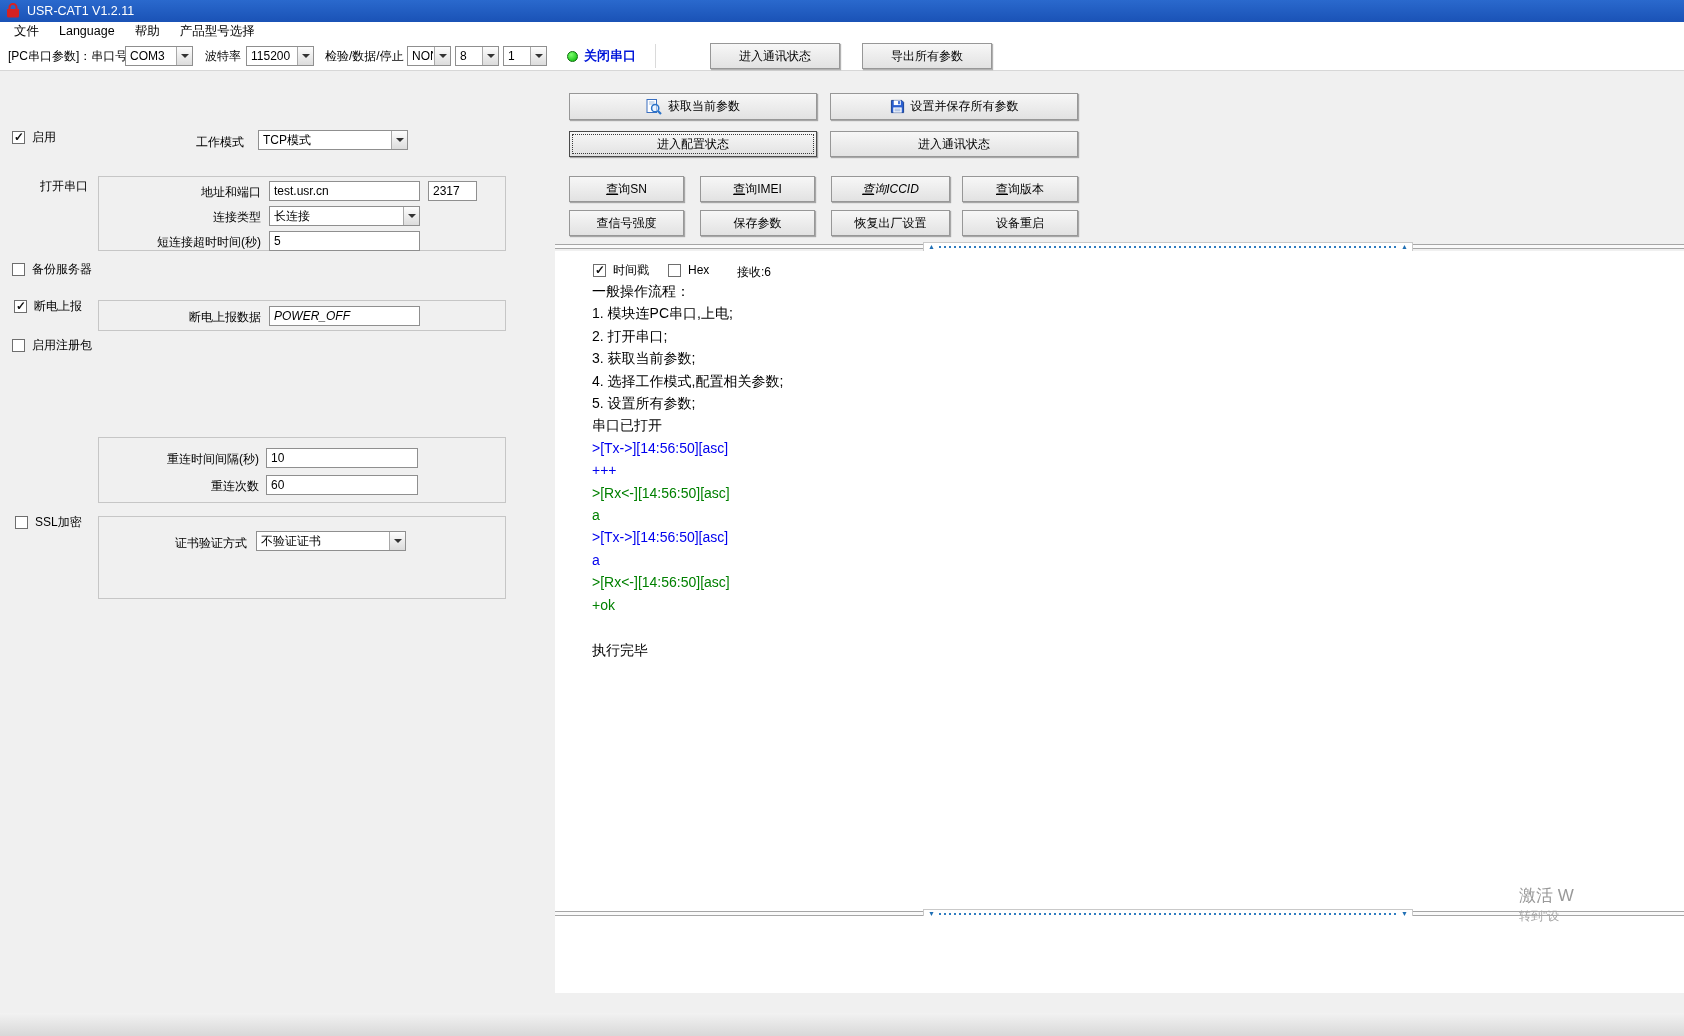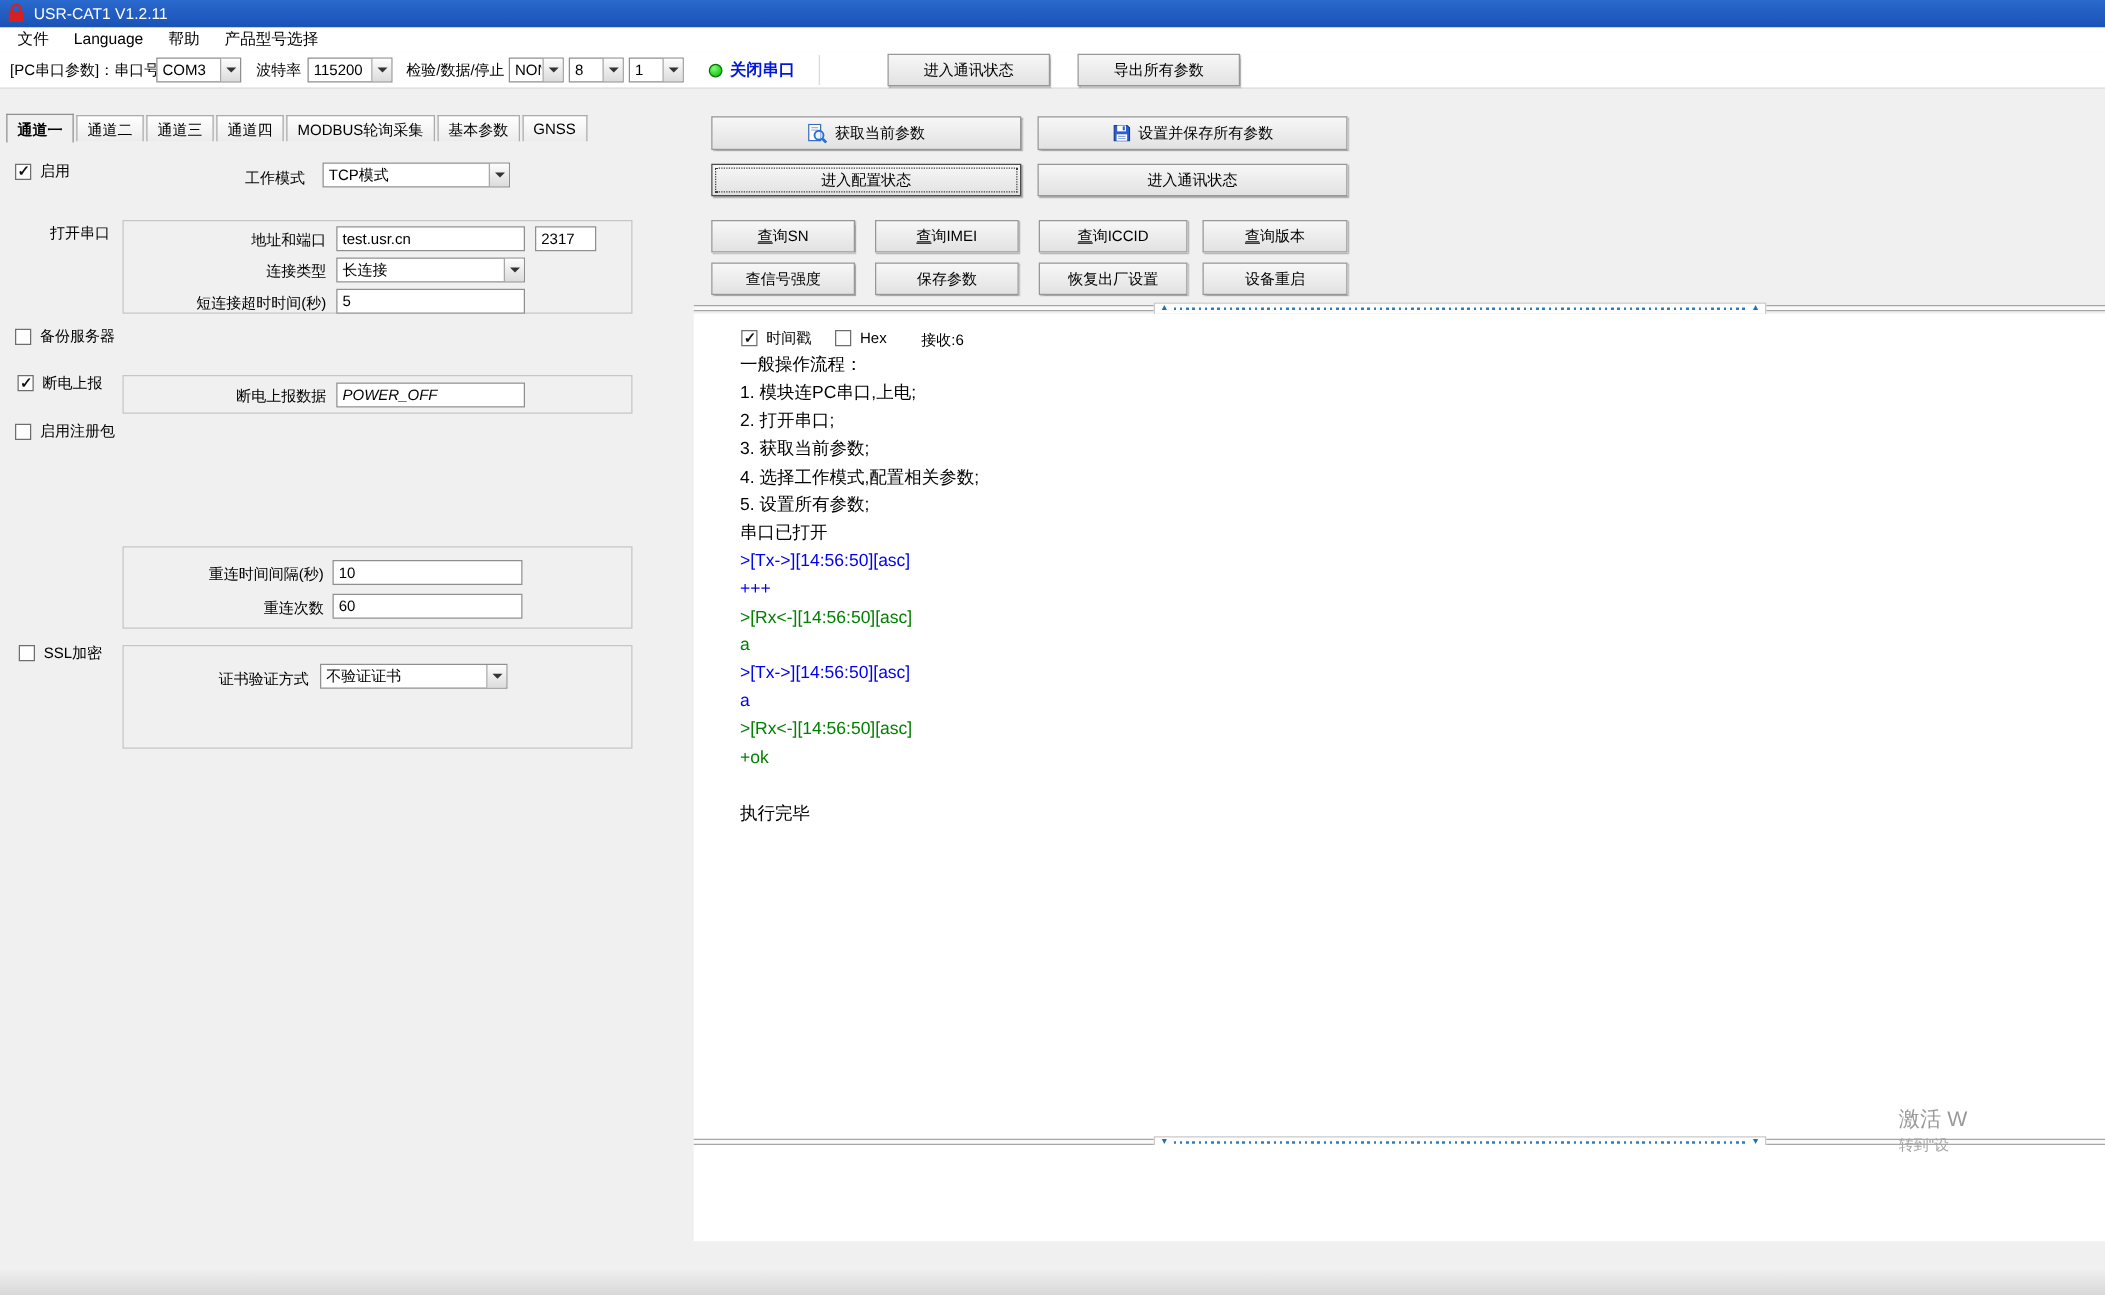--- a/index.html
+++ b/index.html
@@ -118,29 +118,20 @@
     <span class="closeport" style="color:#0016d9;">关闭串口</span>
     <span class="vsep"></span>
     <div class="btn" style="left:710px; top:2px; width:130px; height:26px;">
       <span>进入通讯状态</span>
     </div>
     <div class="btn" style="left:862px; top:2px; width:130px; height:26px;">
       <span>导出所有参数</span>
     </div>
   </div>
 
-  <div class="tabstrip" id="tabstrip">
-      <div class="tab active">通道一</div>
-      <div class="tab">通道二</div>
-      <div class="tab">通道三</div>
-      <div class="tab">通道四</div>
-      <div class="tab">MODBUS轮询采集</div>
-      <div class="tab">基本参数</div>
-      <div class="tab">GNSS</div>
-    </div>
 
   <div class="cbrow" style="left:12px; top:130px;">
     <span class="cbbox checked"></span>
     <span>启用</span>
   </div>
   <span class="lbl" style="left:196px; top:134px;">工作模式</span>
   <div class="combo" style="left:258px; top:130px; width:150px;">
     <span class="txt">TCP模式</span>
     <span class="drop"></span>
   </div>
@@ -224,21 +215,21 @@
   <div class="btn" style="left:830px; top:131px; width:248px; height:26px;">
     <span>进入通讯状态</span>
   </div>
 
   <div class="btn" style="left:569px; top:176px; width:115px; height:26px;">
     <span class="accel">查询SN</span>
   </div>
   <div class="btn" style="left:700px; top:176px; width:115px; height:26px;">
     <span class="accel">查询IMEI</span>
   </div>
-  <div class="btn" style="left:831px; top:176px; width:119px; height:26px;">
+  <div class="btn" style="left:831px; top:176px; width:119px; height:26px;font-style:italic;">
     <span class="accel">查询ICCID</span>
   </div>
   <div class="btn" style="left:962px; top:176px; width:116px; height:26px;">
     <span class="accel">查询版本</span>
   </div>
 
   <div class="btn" style="left:569px; top:210px; width:115px; height:26px;">
     <span>查信号强度</span>
   </div>
   <div class="btn" style="left:700px; top:210px; width:115px; height:26px;">

